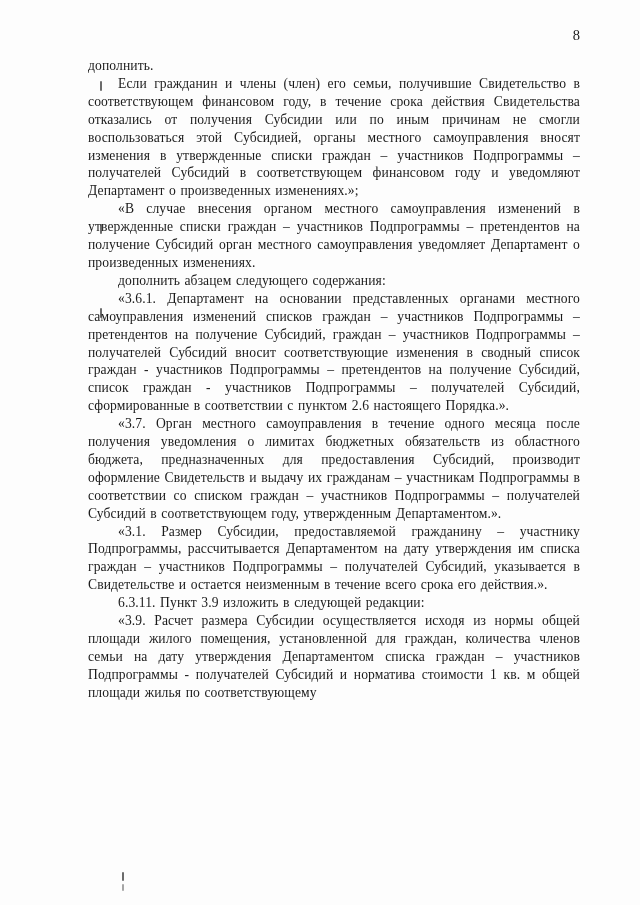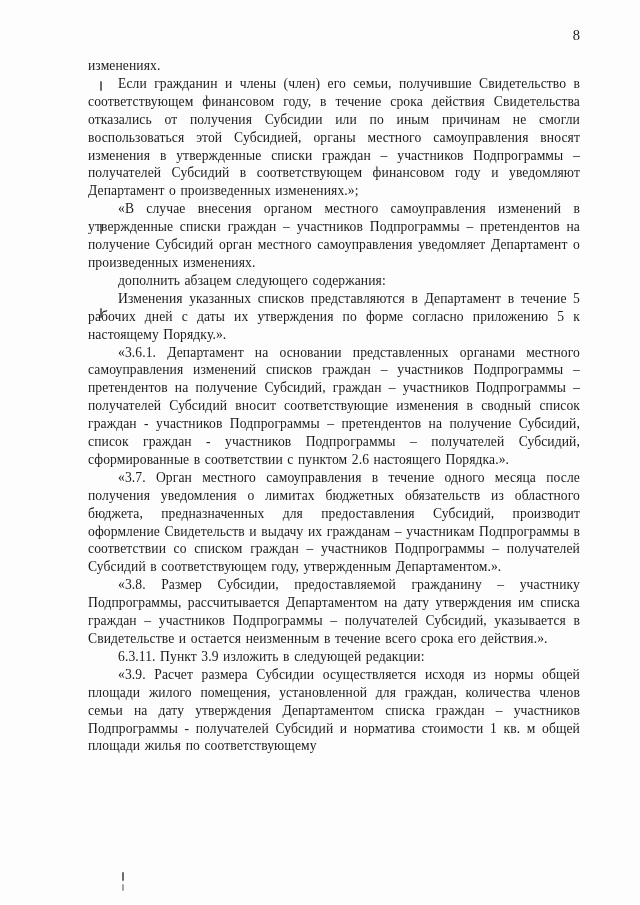--- a/index.html
+++ b/index.html
@@ -57,28 +57,27 @@
   .mark-5 { left: 122px; top: 884px; height: 7px; opacity: 0.45; }
 </style>
 </head>
 <body>
 
 <div class="page">
 
   <div class="page-number">8</div>
 
   <div class="content">
-    <p class="para no-indent">изменениях.</p>
+    <p class="para no-indent">дополнить.</p>
     <p class="para">Если гражданин и члены (член) его семьи, получившие Свидетельство в соответствующем финансовом году, в течение срока действия Свидетельства отказались от получения Субсидии или по иным причинам не смогли воспользоваться этой Субсидией, органы местного самоуправления вносят изменения в утвержденные списки граждан – участников Подпрограммы – получателей Субсидий в соответствующем финансовом году и уведомляют Департамент о произведенных изменениях.»;</p>
     <p class="para">«В случае внесения органом местного самоуправления изменений в утвержденные списки граждан – участников Подпрограммы – претендентов на получение Субсидий орган местного самоуправления уведомляет Департамент о произведенных изменениях.</p>
     <p class="para">дополнить абзацем следующего содержания:</p>
-    <p class="para">Изменения указанных списков представляются в Департамент в течение 5 рабочих дней с даты их утверждения по форме согласно приложению 5 к настоящему Порядку.».</p>
     <p class="para">«3.6.1. Департамент на основании представленных органами местного самоуправления изменений списков граждан – участников Подпрограммы – претендентов на получение Субсидий, граждан – участников Подпрограммы – получателей Субсидий вносит соответствующие изменения в сводный список граждан - участников Подпрограммы – претендентов на получение Субсидий, список граждан - участников Подпрограммы – получателей Субсидий, сформированные в соответствии с пунктом 2.6 настоящего Порядка.».</p>
     <p class="para">«3.7. Орган местного самоуправления в течение одного месяца после получения уведомления о лимитах бюджетных обязательств из областного бюджета, предназначенных для предоставления Субсидий, производит оформление Свидетельств и выдачу их гражданам – участникам Подпрограммы в соответствии со списком граждан – участников Подпрограммы – получателей Субсидий в соответствующем году, утвержденным Департаментом.».</p>
-    <p class="para">«3.8. Размер Субсидии, предоставляемой гражданину – участнику Подпрограммы, рассчитывается Департаментом на дату утверждения им списка граждан – участников Подпрограммы – получателей Субсидий, указывается в Свидетельстве и остается неизменным в течение всего срока его действия.».</p>
+    <p class="para">«3.1. Размер Субсидии, предоставляемой гражданину – участнику Подпрограммы, рассчитывается Департаментом на дату утверждения им списка граждан – участников Подпрограммы – получателей Субсидий, указывается в Свидетельстве и остается неизменным в течение всего срока его действия.».</p>
     <p class="para">6.3.11. Пункт 3.9 изложить в следующей редакции:</p>
     <p class="para">«3.9. Расчет размера Субсидии осуществляется исходя из нормы общей площади жилого помещения, установленной для граждан, количества членов семьи на дату утверждения Департаментом списка граждан – участников Подпрограммы - получателей Субсидий и норматива стоимости 1 кв. м общей площади жилья по соответствующему</p>
   </div>
 
   <div class="scan-mark mark-1"></div>
   <div class="scan-mark mark-2"></div>
   <div class="scan-mark mark-3"></div>
   <div class="scan-mark mark-4"></div>
   <div class="scan-mark mark-5"></div>
 

